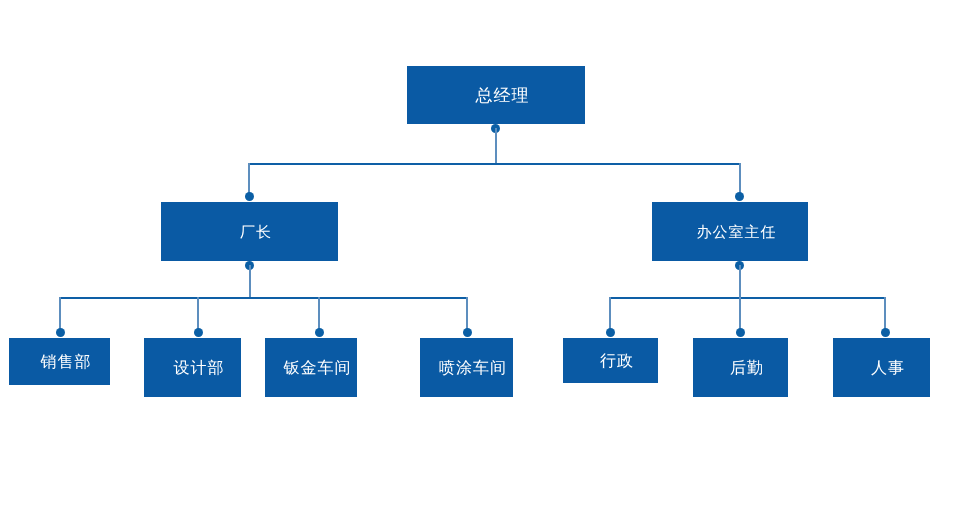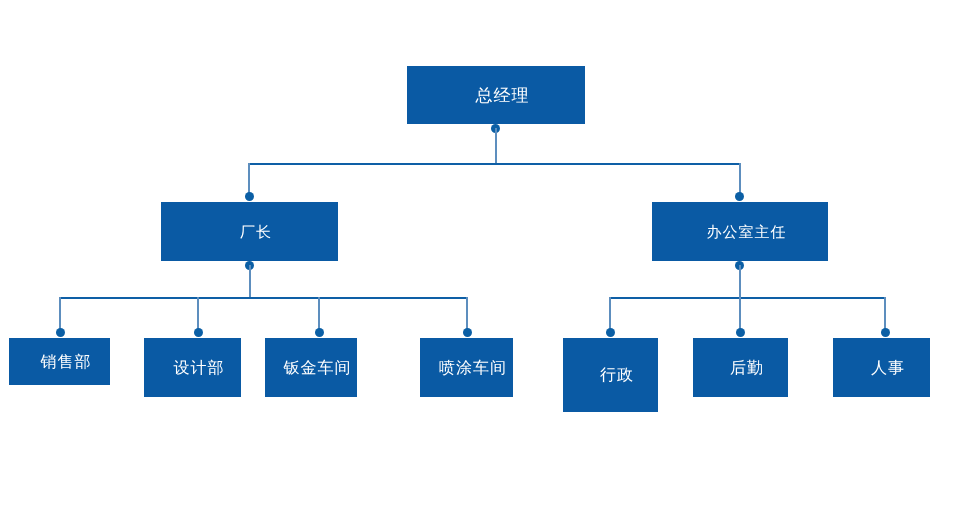--- a/index.html
+++ b/index.html
@@ -74,21 +74,21 @@
   <div class="connector-v" style="left:248px; top:163px; height:33px;"></div>
   <div class="connector-v" style="left:739px; top:163px; height:33px;"></div>
 
   <div class="connector-dot" style="left:245px; top:192px;"></div>
   <div class="connector-dot" style="left:735px; top:192px;"></div>
 
   <div class="node-box level-2" style="left:161px; top:202px; width:177px; height:59px;">
     <span class="node-label">厂长</span>
   </div>
 
-  <div class="node-box level-2" style="left:652px; top:202px; width:176px; height:59px;">
+  <div class="node-box level-2" style="left:652px; top:202px; width:156px; height:59px;">
     <span class="node-label">办公室主任</span>
   </div>
 
   <div class="connector-dot" style="left:245px; top:261px;"></div>
   <div class="connector-dot" style="left:735px; top:261px;"></div>
 
   <div class="connector-v" style="left:249px; top:265px; height:33px;"></div>
   <div class="connector-h" style="left:59px; top:297px; width:408px;"></div>
 
   <div class="connector-v" style="left:59px; top:297px; height:33px;"></div>
@@ -121,21 +121,21 @@
   </div>
 
   <div class="node-box level-3" style="left:265px; top:338px; width:92px; height:59px;">
     <span class="node-label">钣金车间</span>
   </div>
 
   <div class="node-box level-3" style="left:420px; top:338px; width:93px; height:59px;">
     <span class="node-label">喷涂车间</span>
   </div>
 
-  <div class="node-box level-3" style="left:563px; top:338px; width:95px; height:74px;">
+  <div class="node-box level-3" style="left:563px; top:338px; width:95px; height:45px;">
     <span class="node-label">行政</span>
   </div>
 
   <div class="node-box level-3" style="left:693px; top:338px; width:95px; height:59px;text-align:right;">
     <span class="node-label">后勤</span>
   </div>
 
   <div class="node-box level-3" style="left:833px; top:338px; width:97px; height:59px;">
     <span class="node-label">人事</span>
   </div>

